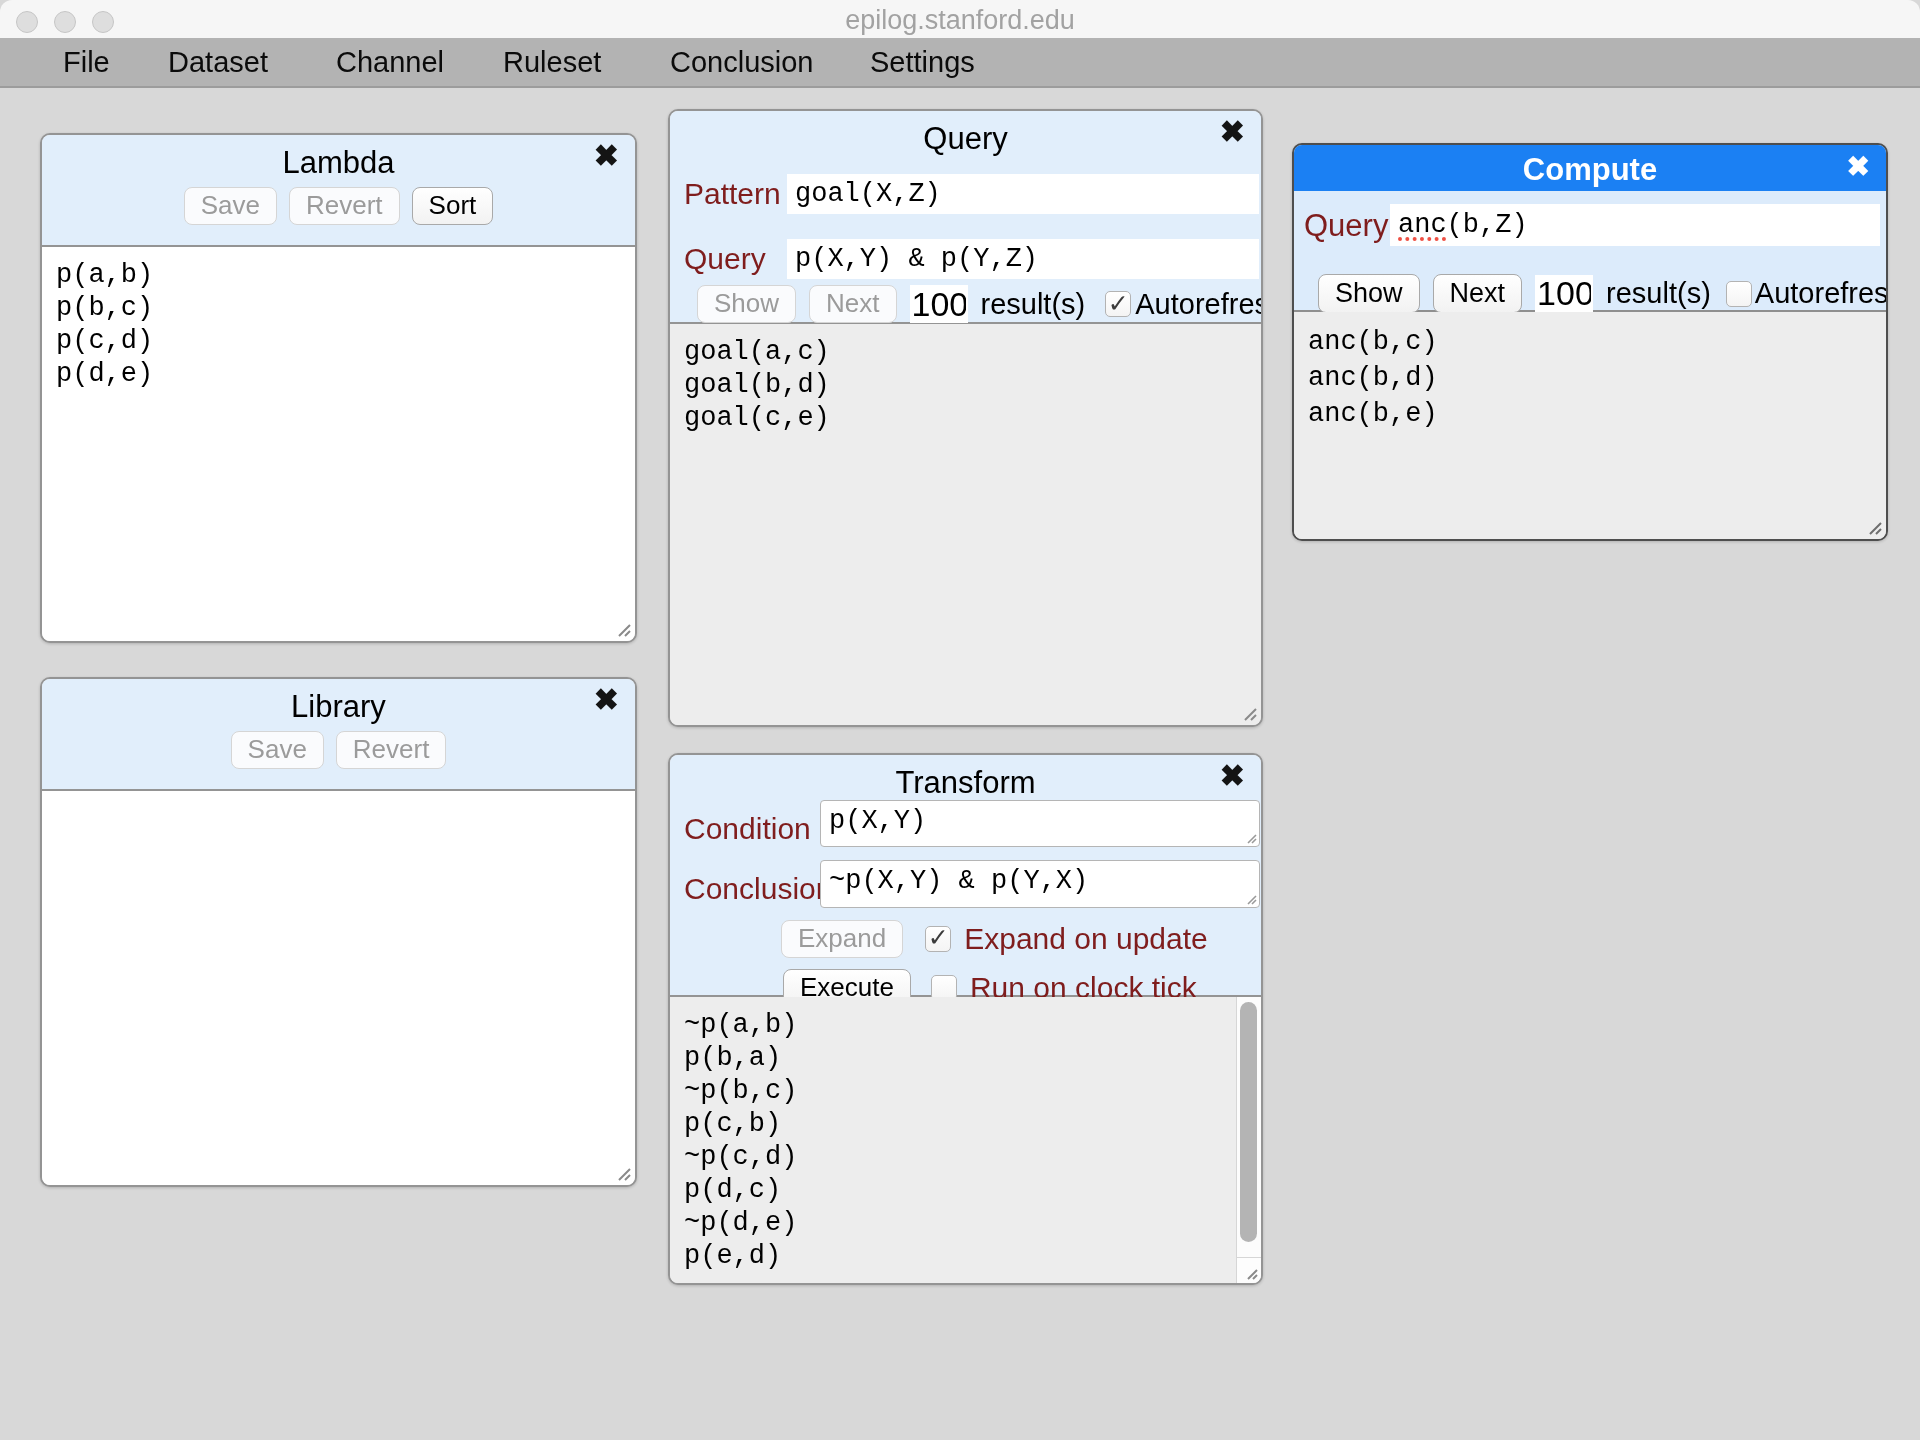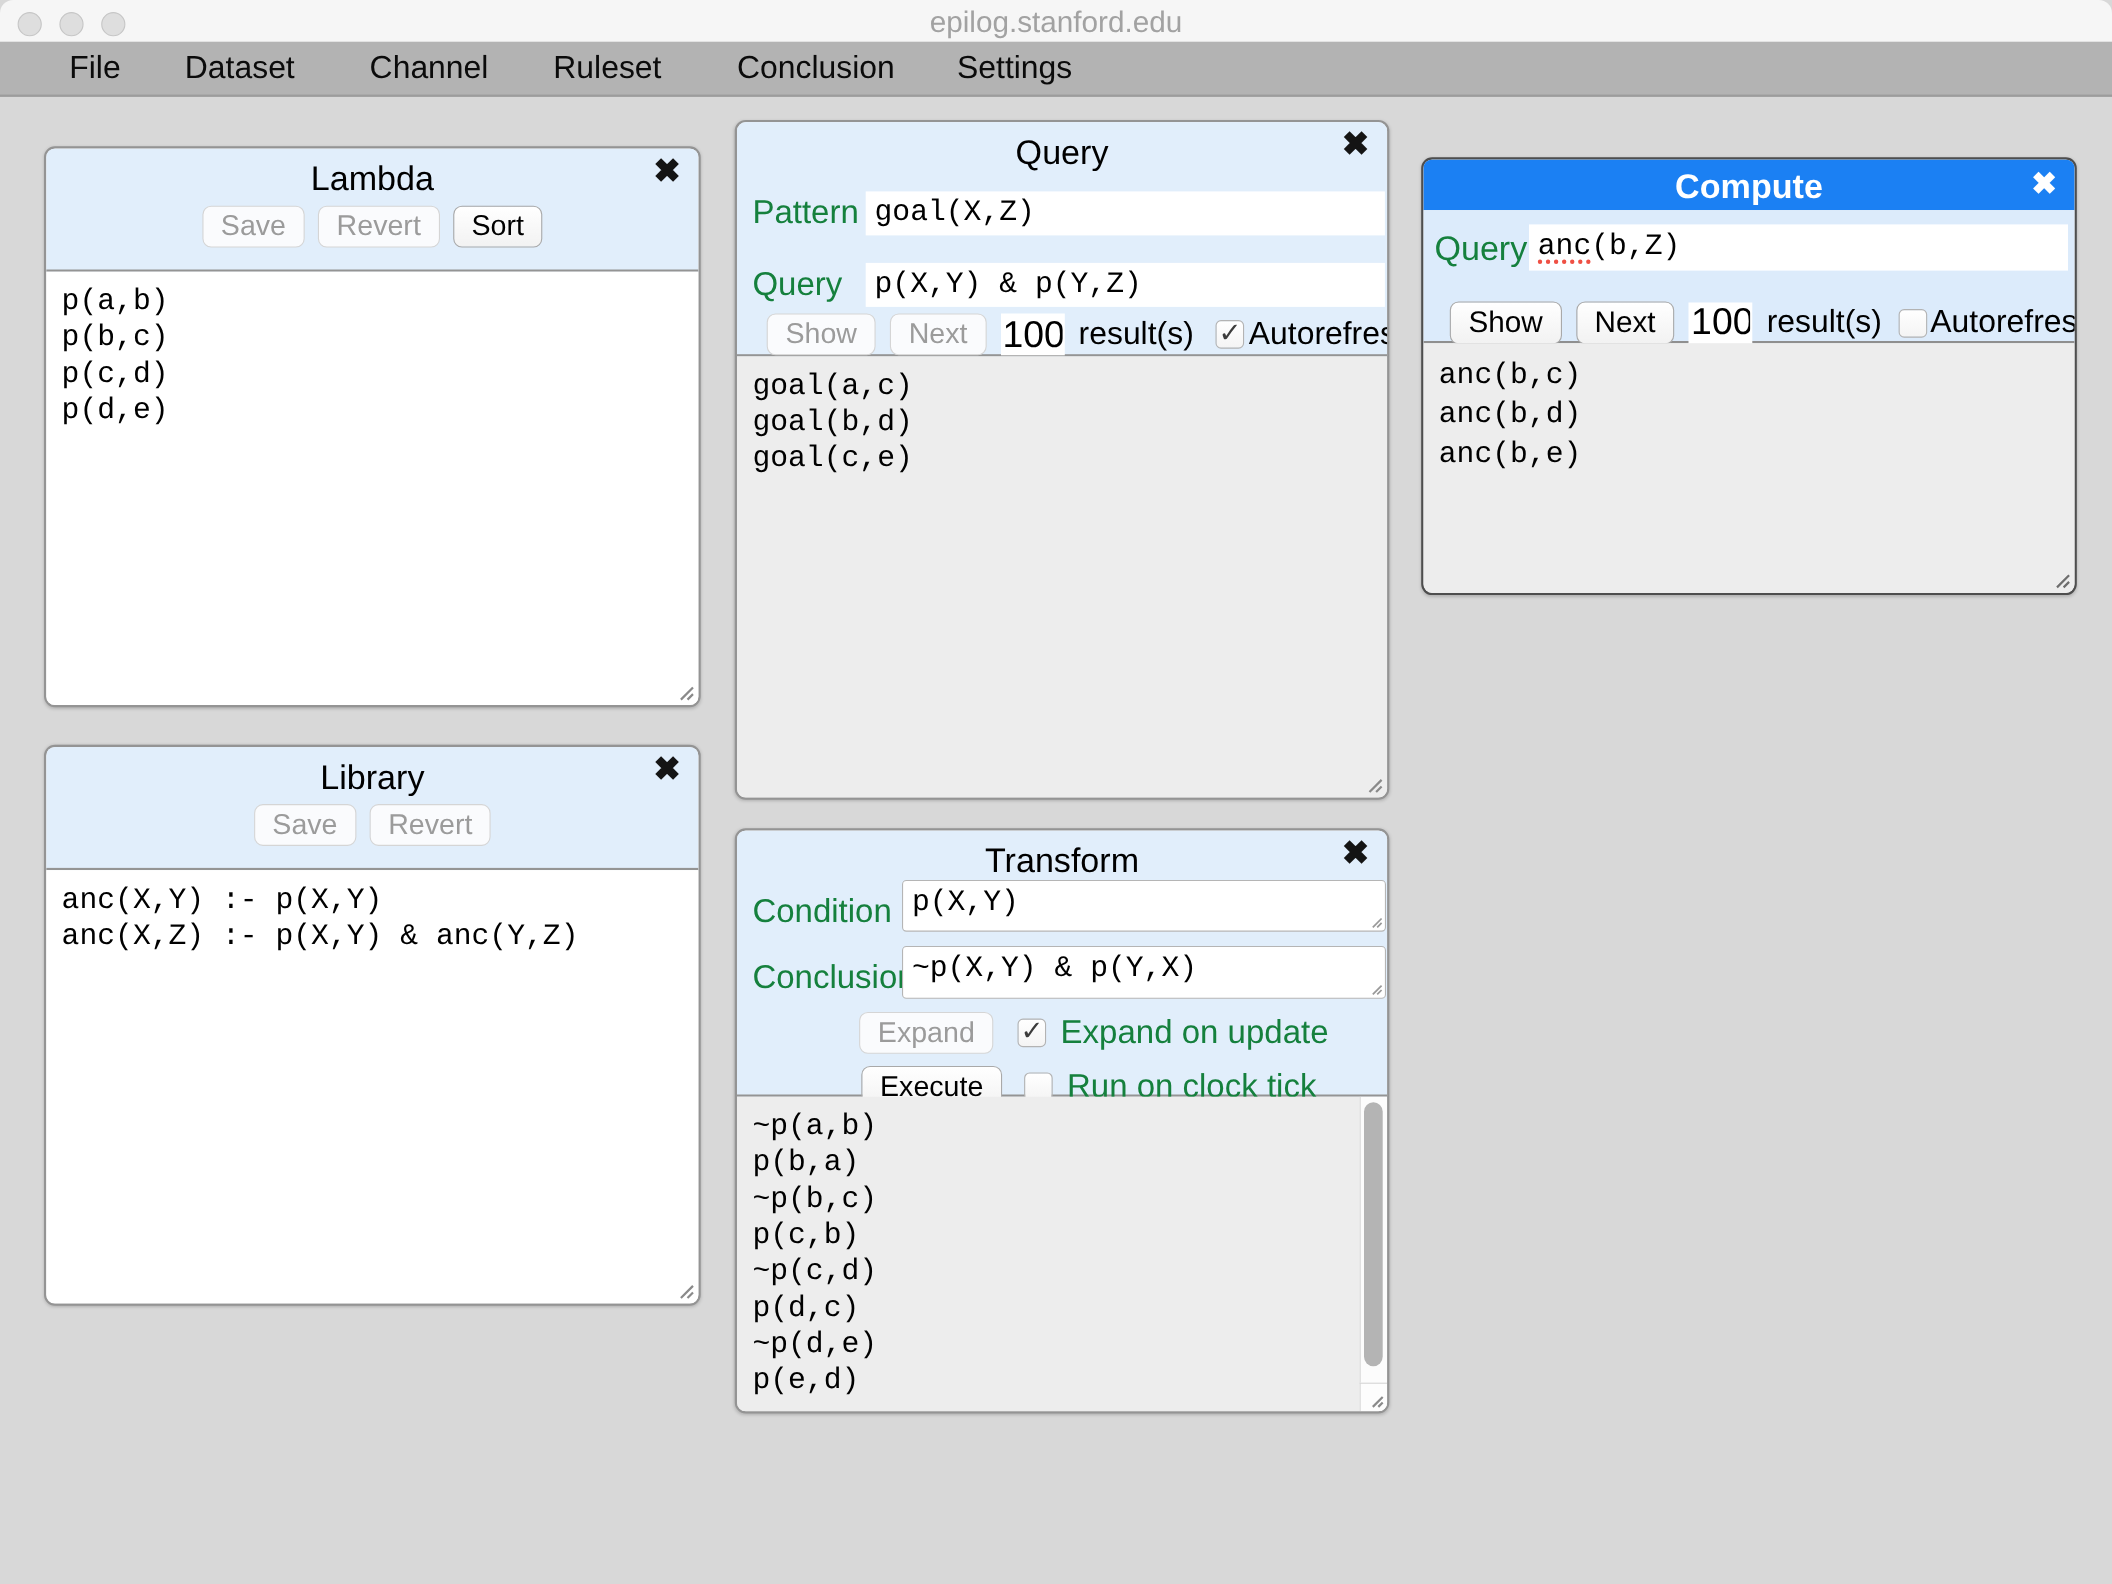--- a/index.html
+++ b/index.html
@@ -21,21 +21,21 @@
   .content{position:relative;flex:1;overflow:hidden;}
   .content.white{background:#fff;}
   .content.gray{background:#ededed;}
   pre.code{margin:0;padding:12px 14px;font-family:"Liberation Mono",monospace;font-size:27px;line-height:33px;color:#000;}
   pre.lh36{line-height:36px;}
 
   .btnrow{position:absolute;left:0;right:0;display:flex;justify-content:center;gap:12px;}
   .btn{font-family:"Liberation Sans",sans-serif;font-size:26px;color:#000;background:linear-gradient(#ffffff,#f2f2f2);border:1px solid #a9a9a9;border-radius:8px;padding:3px 16px;line-height:1.15;cursor:pointer;}
   .btn.disabled{color:#9b9b9b;border-color:#d5d5d5;background:#fafbfd;}
 
-  .flabel{position:absolute;font-size:30px;color:#15803d;}
+  .flabel{position:absolute;font-size:30px;color:#7f1d1d;}
   .flatinput{position:absolute;border:none;background:#fff;font-family:"Liberation Mono",monospace;font-size:27px;color:#000;padding:0 8px;outline:none;box-sizing:border-box;}
   .ctrlrow{position:absolute;display:flex;align-items:center;gap:13px;}
   .countbox{width:54px;height:36px;background:#fff;border:none;text-align:center;font-size:34px;font-family:"Liberation Sans",sans-serif;color:#000;outline:none;}
   .small-label{font-size:29px;color:#000;}
   .cb{width:26px;height:26px;border:1px solid #b3b3b3;border-radius:5px;background:linear-gradient(#ffffff,#f4f4f4);display:inline-flex;align-items:center;justify-content:center;box-sizing:border-box;cursor:pointer;flex:none;}
   .cb .mark{font-size:25px;color:#3c3c3c;line-height:1;position:relative;top:-1px;}
 
   .ta{position:absolute;background:#fff;border:1px solid #b5b5b5;border-radius:4px;box-sizing:border-box;font-family:"Liberation Mono",monospace;font-size:27px;color:#000;padding:5px 8px;overflow:hidden;}
   .grip{position:absolute;right:3px;bottom:3px;}
   .grip-sm{position:absolute;right:2px;bottom:2px;}
@@ -98,22 +98,20 @@
   <section class="panel" style="left:40px;top:677px;width:597px;height:510px">
     <header class="phead" style="height:110px">
       <div class="ptitle">Library</div>
       <span class="close">✖</span>
       <div class="btnrow" style="top:52px">
         <button class="btn disabled">Save</button>
         <button class="btn disabled">Revert</button>
       </div>
     </header>
     <div class="content white">
-      <pre class="code">anc(X,Y) :- p(X,Y)
-anc(X,Z) :- p(X,Y) &amp; anc(Y,Z)</pre>
       <svg class="grip" width="17" height="17" viewBox="0 0 17 17">
           <path d="M4 15 L15 4 M10 15 L15 10" stroke="#8a8a8a" stroke-width="2" fill="none"></path>
         </svg>
     </div>
   </section>
 
   <section class="panel" style="left:668px;top:109px;width:595px;height:618px">
     <header class="phead" style="height:211px">
       <div class="ptitle">Query</div>
       <span class="close">✖</span>

